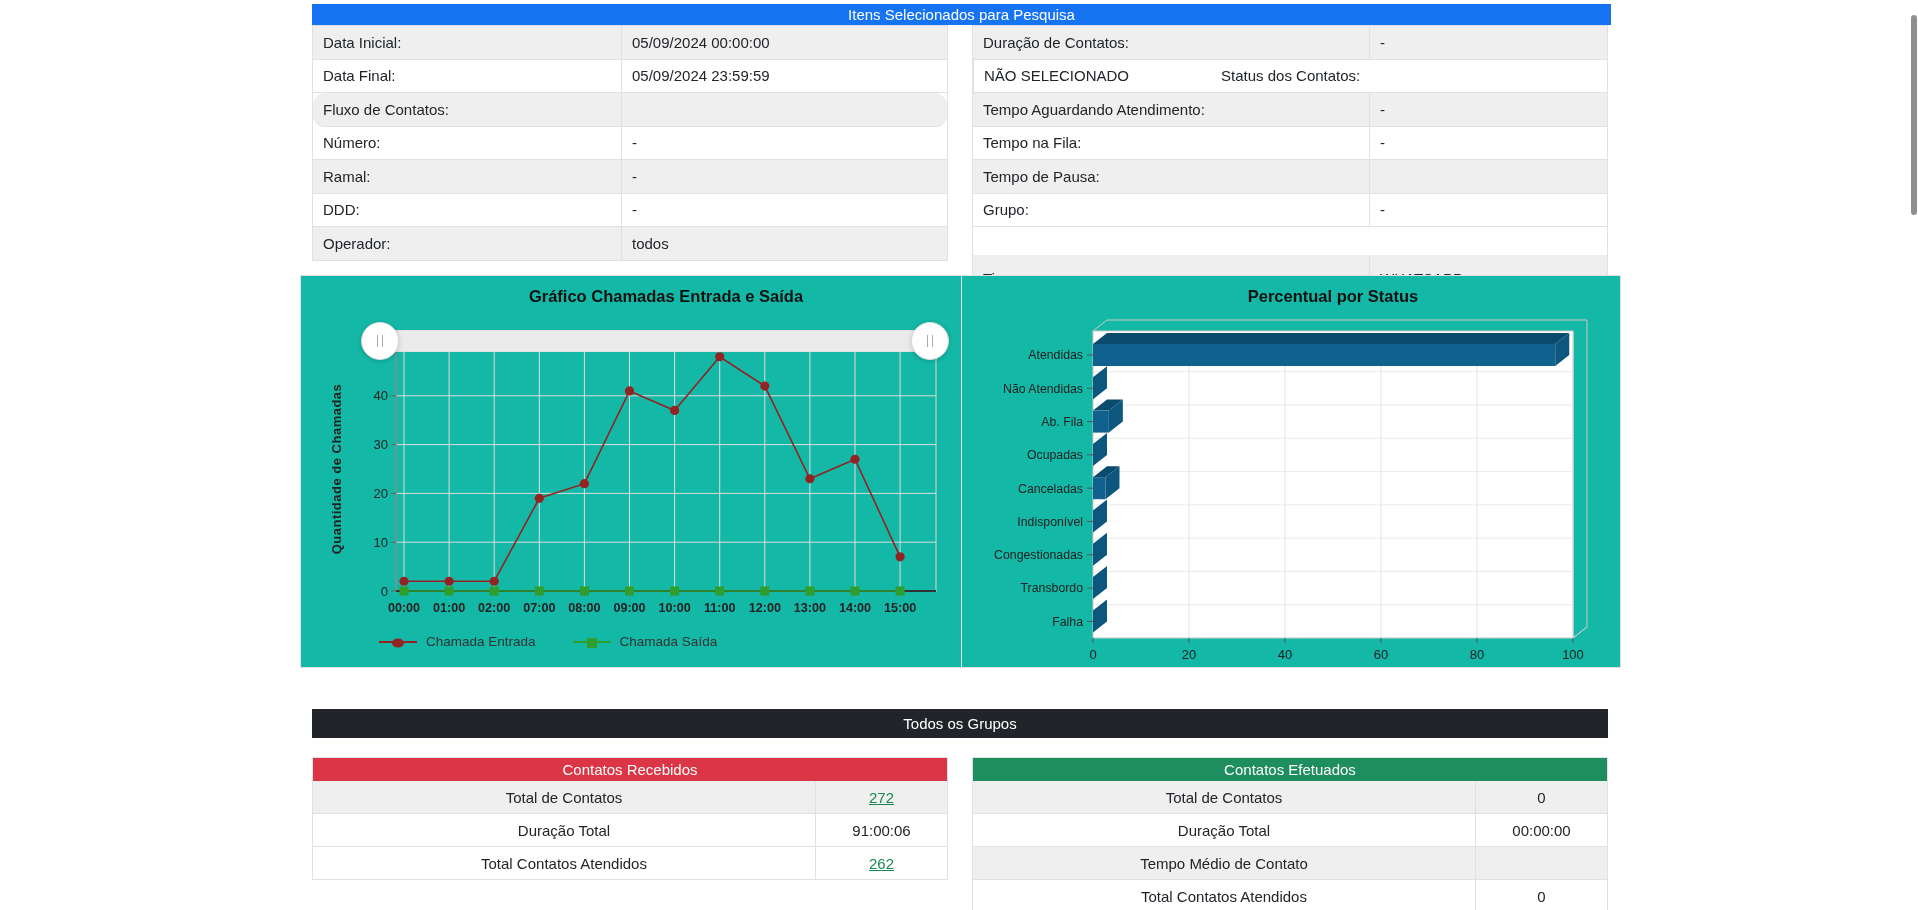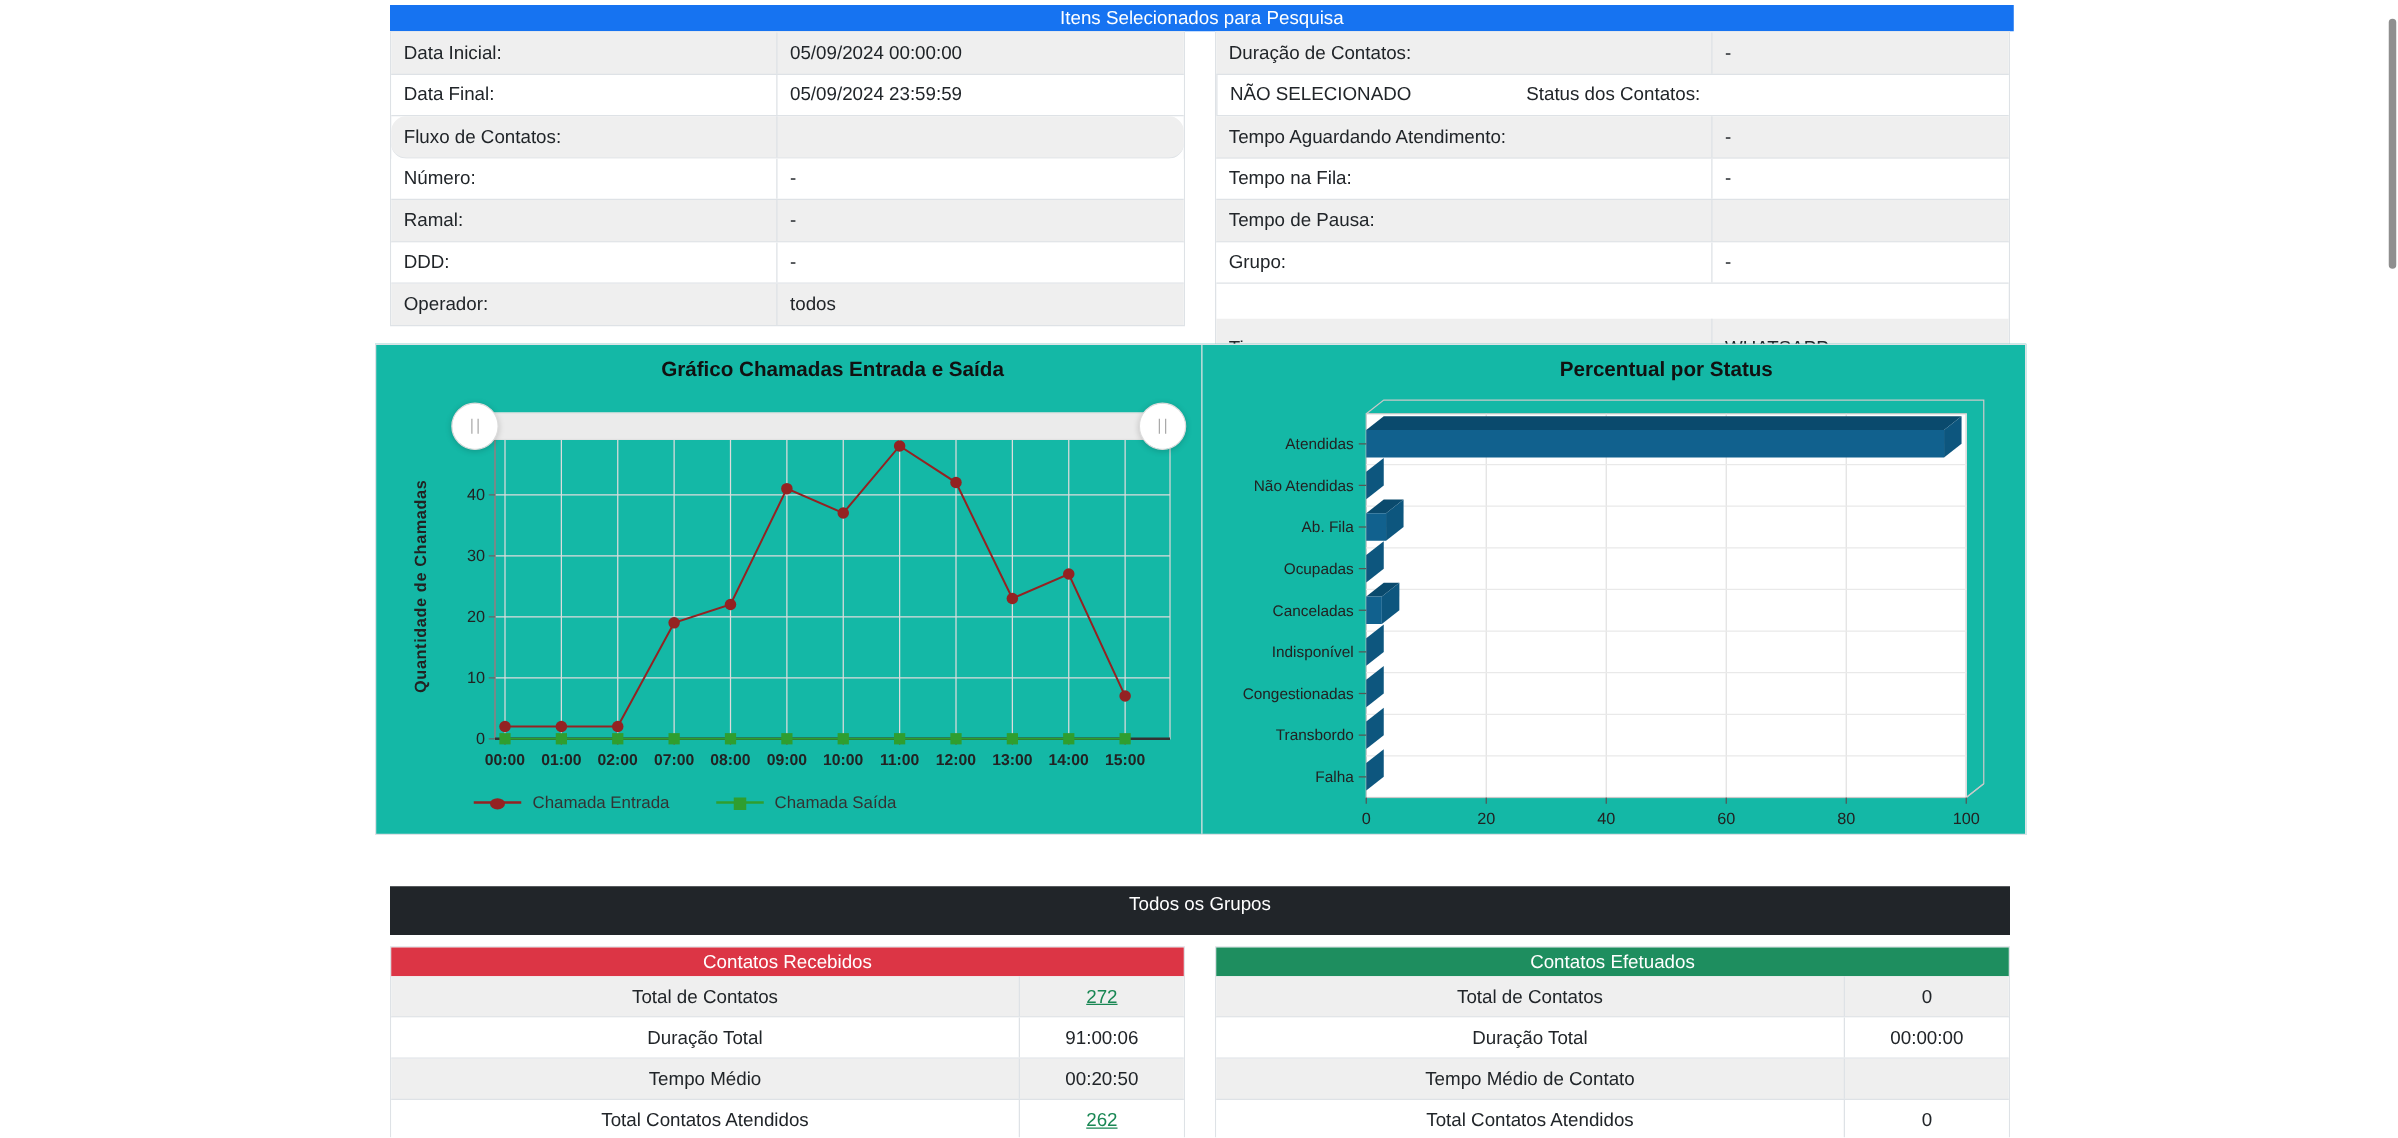--- a/index.html
+++ b/index.html
@@ -31,21 +31,21 @@
   .sl-grip{width:4px;height:12px;border-left:1px solid #aaa;border-right:1px solid #aaa;}
   
   .legend{position:absolute;left:0;top:358px;width:660px;display:flex;justify-content:flex-start;
           padding-left:78px;gap:37px;box-sizing:border-box;z-index:2;}
   .lg-item{display:flex;align-items:center;gap:9px;font-size:13.5px;color:#333;}
   .lg-line{width:38px;height:0;border-top:2px solid #000;position:relative;}
   .lg-mark{position:absolute;left:50%;top:50%;transform:translate(-50%,-50%);}
   .lg-mark.circle{width:12px;height:9px;border-radius:50%;}
   .lg-mark.square{width:10px;height:10px;}
   
-  .bar-dark{position:absolute;left:312px;top:709px;width:1296px;height:39px;line-height:29px;
+  .bar-dark{position:absolute;left:312px;top:709px;width:1296px;height:29px;line-height:29px;
             text-align:center;color:#fff;font-size:15px;background:#212529;}
   .btbl-hdr{height:23px;line-height:23px;text-align:center;color:#fff;font-size:15px;}
   a.glink{color:#198754;text-decoration:underline;cursor:pointer;}
   
   .sb-thumb{position:absolute;left:1911px;top:15px;width:6px;height:200px;background:#8f8f8f;border-radius:3px;}
   svg text{font-family:"Liberation Sans",sans-serif;}
 </style>
 </head>
 <body>
 
@@ -313,24 +313,20 @@
         <div class="trow odd" style="height: 32px;">
           <div class="tcell ctr" style="width: 502px;">Total de Contatos</div>
           <div class="tcell val ctr">
             <a class="glink" href="#">272</a>
           </div>
         </div>
         <div class="trow" style="height: 32px;">
           <div class="tcell ctr" style="width: 502px;">Duração Total</div>
           <div class="tcell val ctr">91:00:06</div>
         </div>
-        <div class="trow odd" style="height: 32px;">
-          <div class="tcell ctr" style="width: 502px;">Tempo Médio</div>
-          <div class="tcell val ctr">00:20:50</div>
-        </div>
         <div class="trow" style="height: 32px;">
           <div class="tcell ctr" style="width: 502px;">Total Contatos Atendidos</div>
           <div class="tcell val ctr">
             <a class="glink" href="#">262</a>
           </div>
         </div>
       </div>
   </div>
   <div class="tbl" style="left:972px;top:757px;width:636px;">
     <div id="made-hdr" class="btbl-hdr" style="background: rgb(30, 142, 95);">Contatos Efetuados</div>

